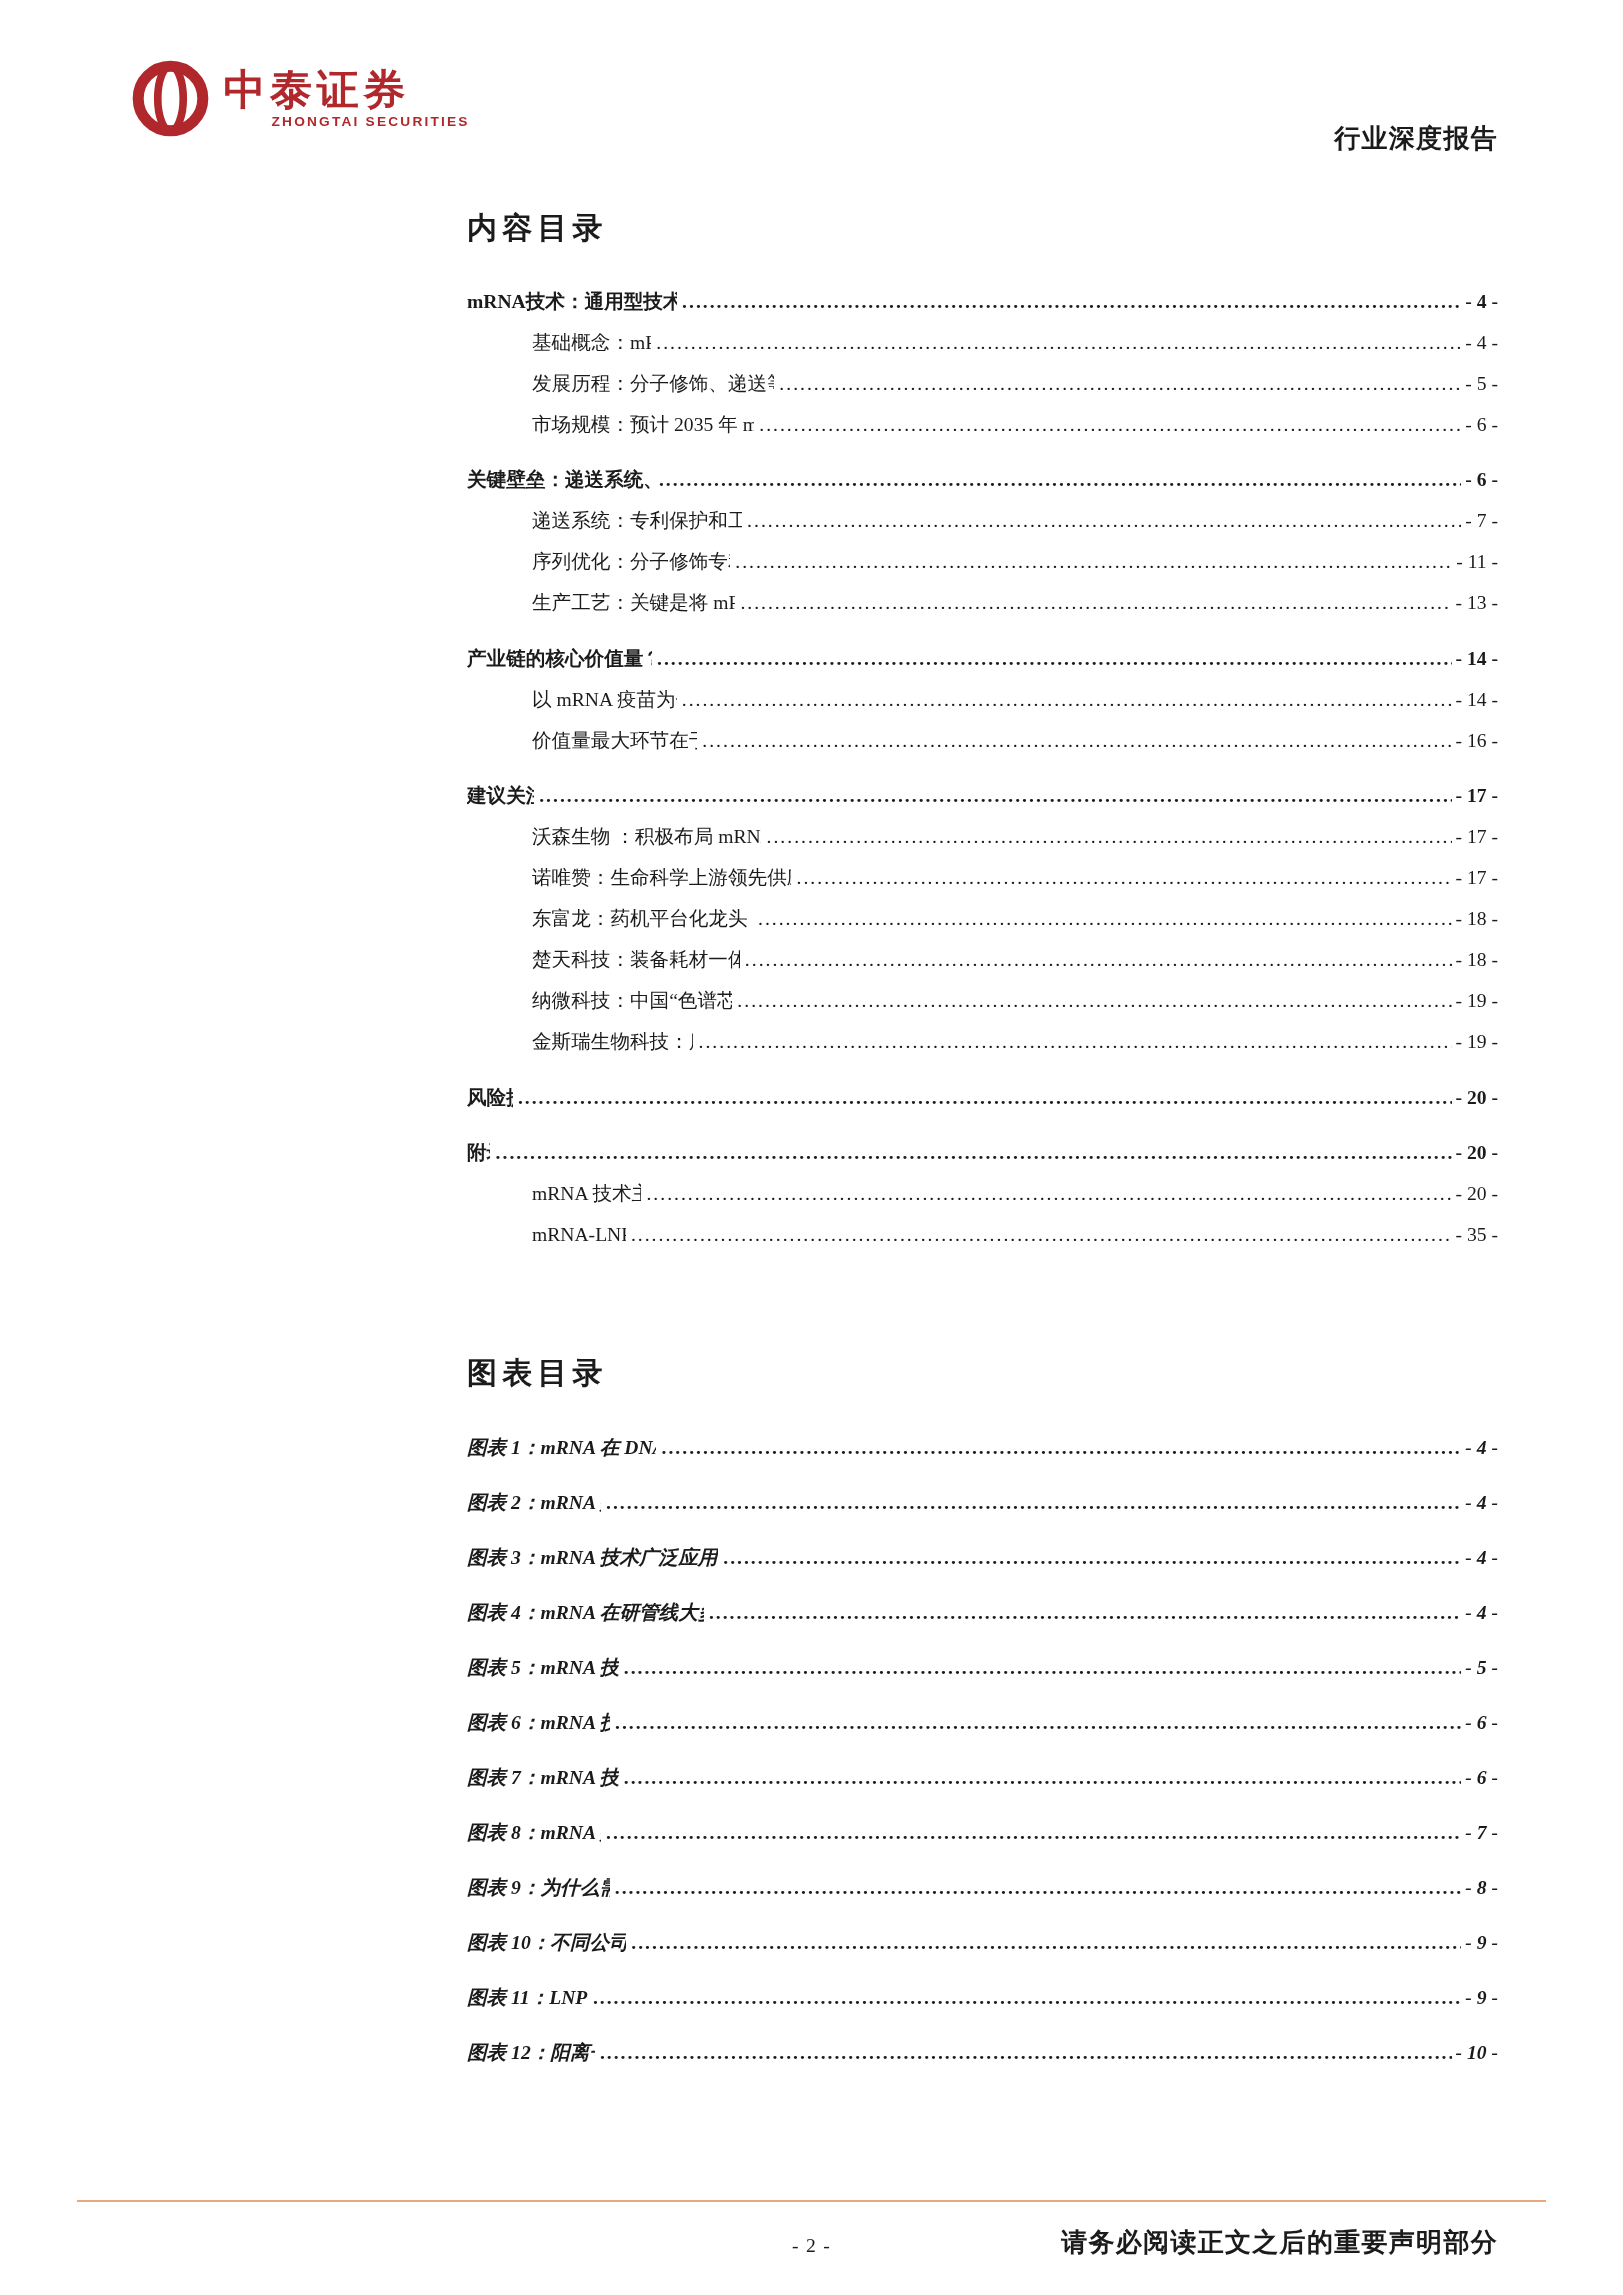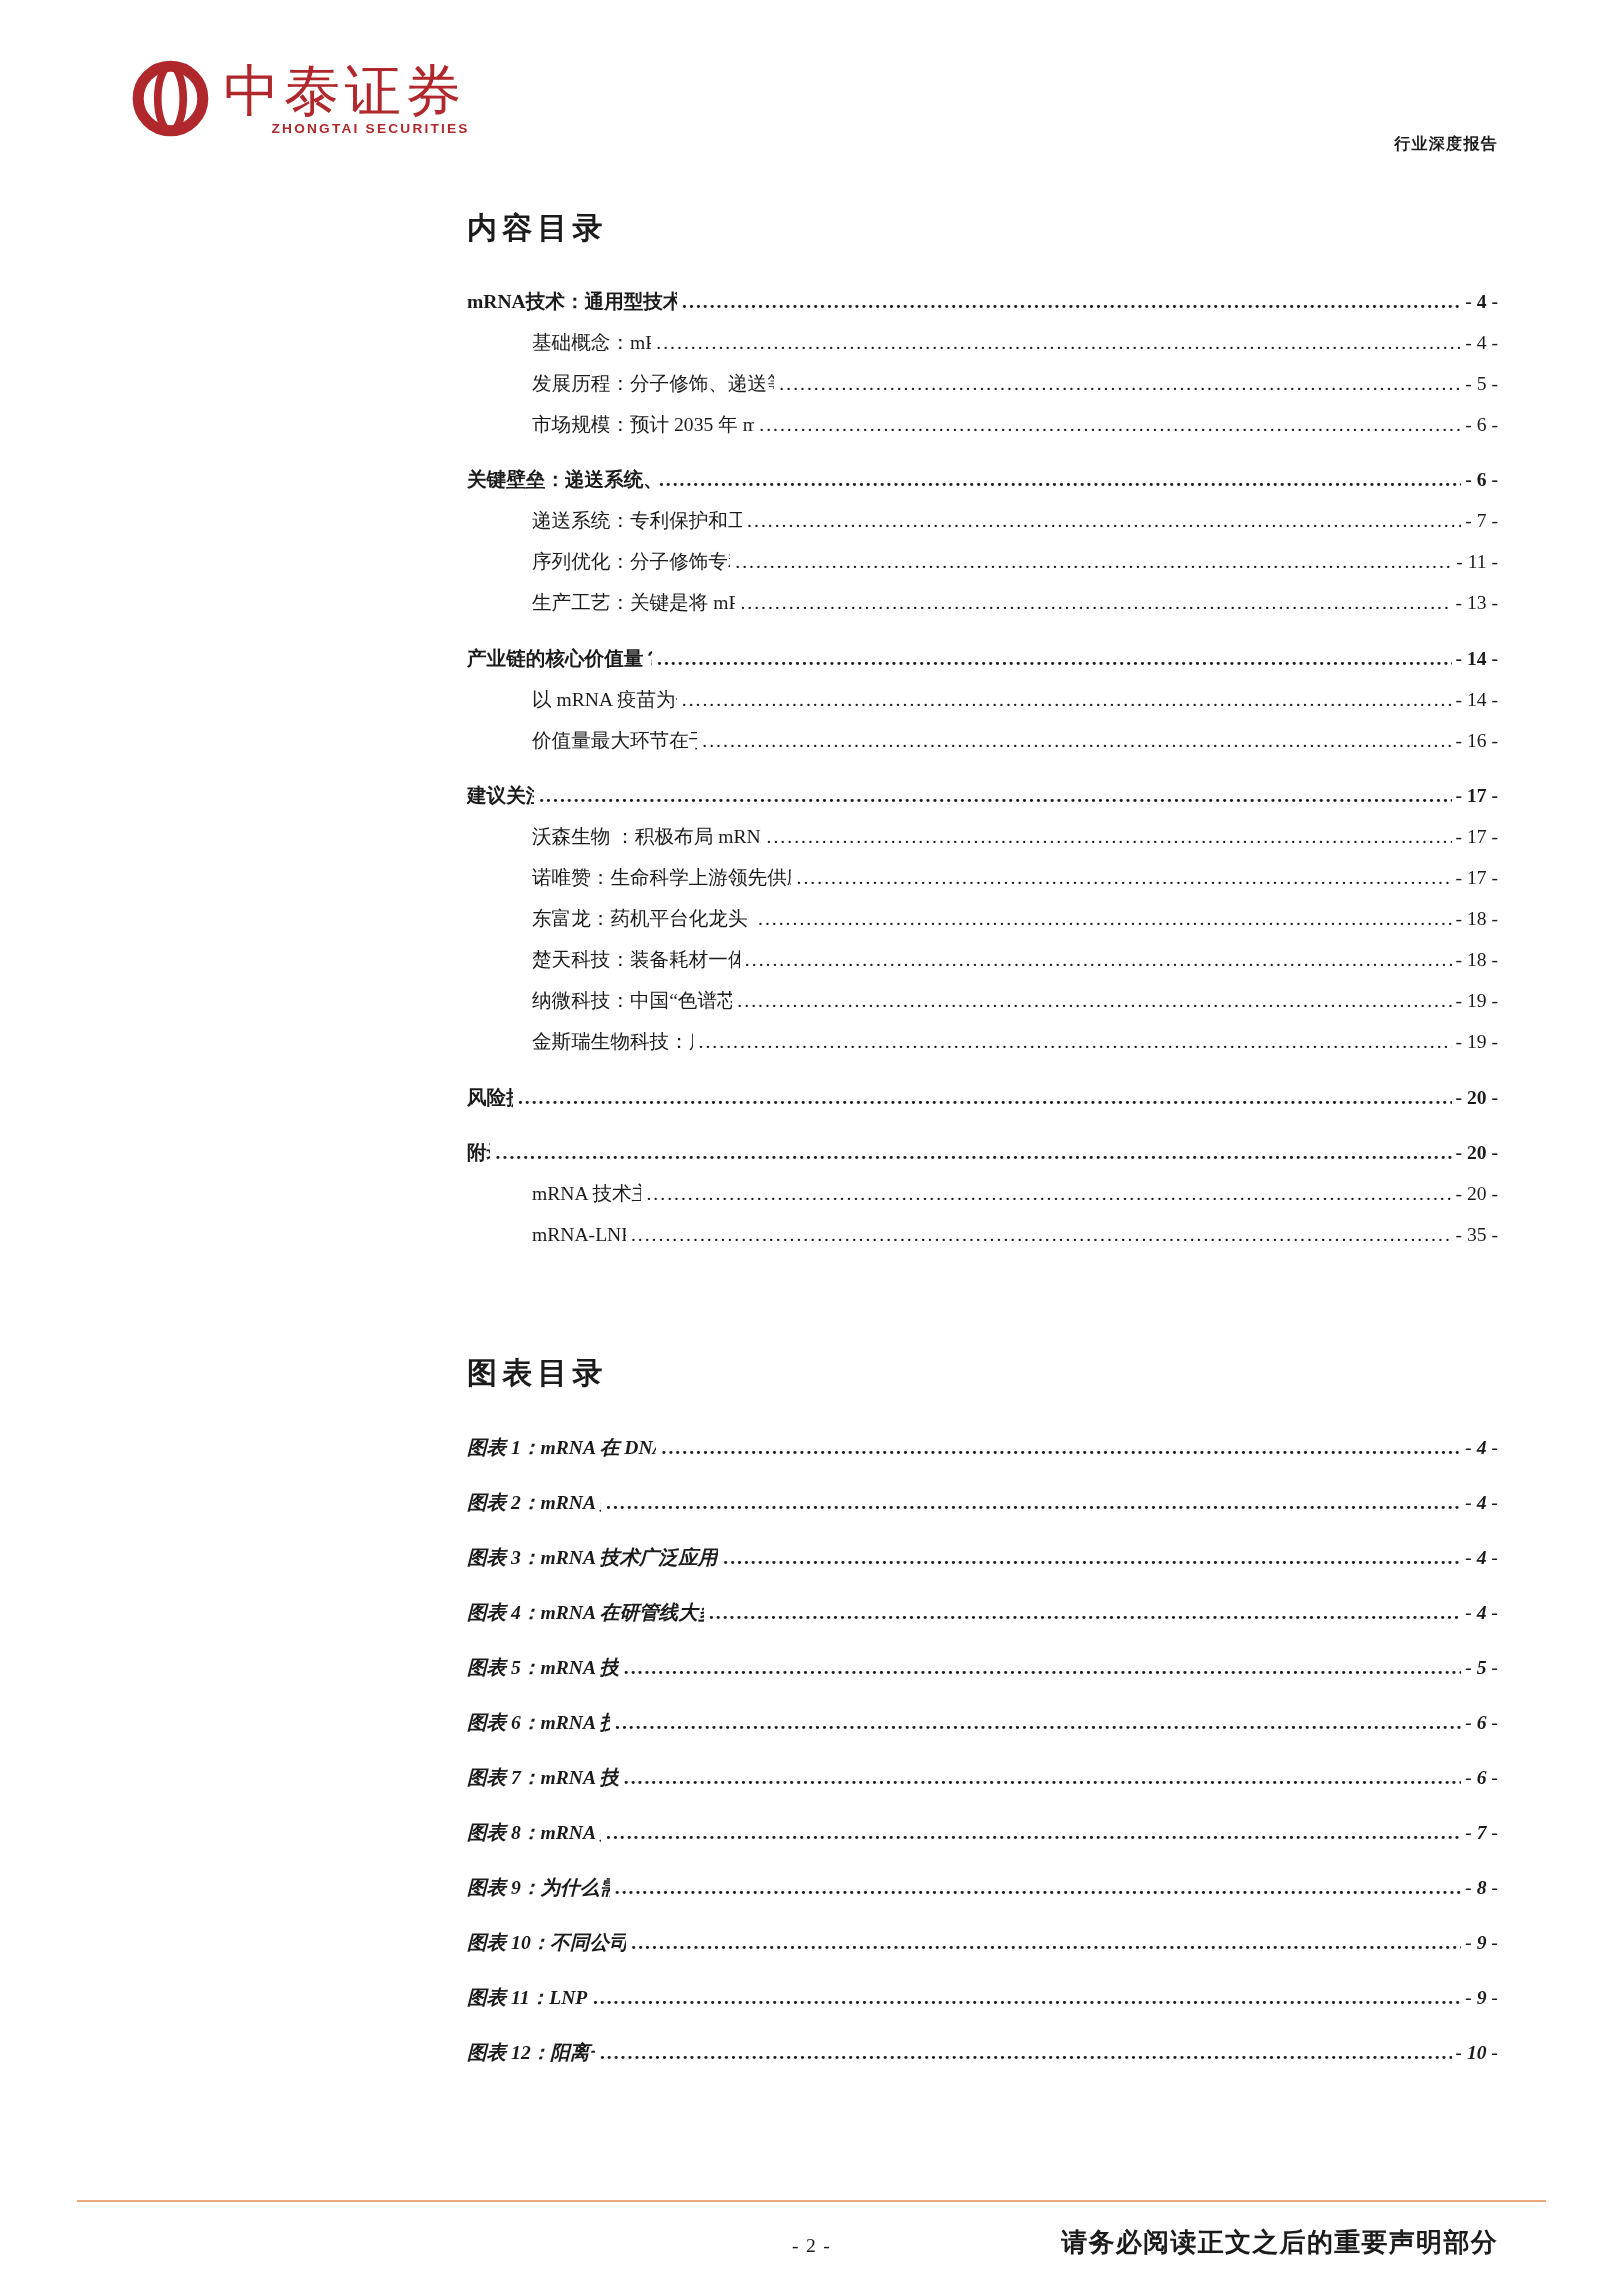--- a/index.html
+++ b/index.html
@@ -10,30 +10,30 @@
     color:#1b1b1b;
   }
   .page { position:absolute; inset:0; background:#fff; }
 
   
   .header { position:absolute; left:128px; top:56px; right:125px; height:105px; }
   .logo { display:flex; align-items:center; gap:10.5px; }
   .logo-mark { width:85px; height:85px; color:var(--brand-red,#B0282C); flex:0 0 auto; }
   .brand-text { display:flex; flex-direction:column; justify-content:center; }
   .brand-cn {
-    font-size:56px; font-weight:normal; color:var(--brand-red,#B0282C);
+    font-size:42px; font-weight:bold; color:var(--brand-red,#B0282C);
     letter-spacing:4.6px; line-height:1.08; white-space:nowrap;
   }
   .brand-en {
     font-size:13.7px; font-weight:bold; color:var(--brand-red,#B0282C);
     letter-spacing:2.2px; white-space:nowrap; font-family:"Liberation Sans",sans-serif;margin-left:48px;
   }
   .report-type {
-    position:absolute; right:0; top:78px;
-    font-size:16px; font-weight:bold; letter-spacing:1.3px; white-space:nowrap;
+    position:absolute; right:0; top:65px;
+    font-size:26px; font-weight:bold; letter-spacing:1.3px; white-space:nowrap;
   }
 
   
   .toc { position:absolute; left:467px; right:125px; top:208px; }
   .section-title {
     font-size:30px; font-weight:bold; letter-spacing:5.2px; margin-bottom:32px;
   }
   .row {
     display:flex; align-items:baseline; white-space:nowrap;
     font-size:19.6px; line-height:41px;

